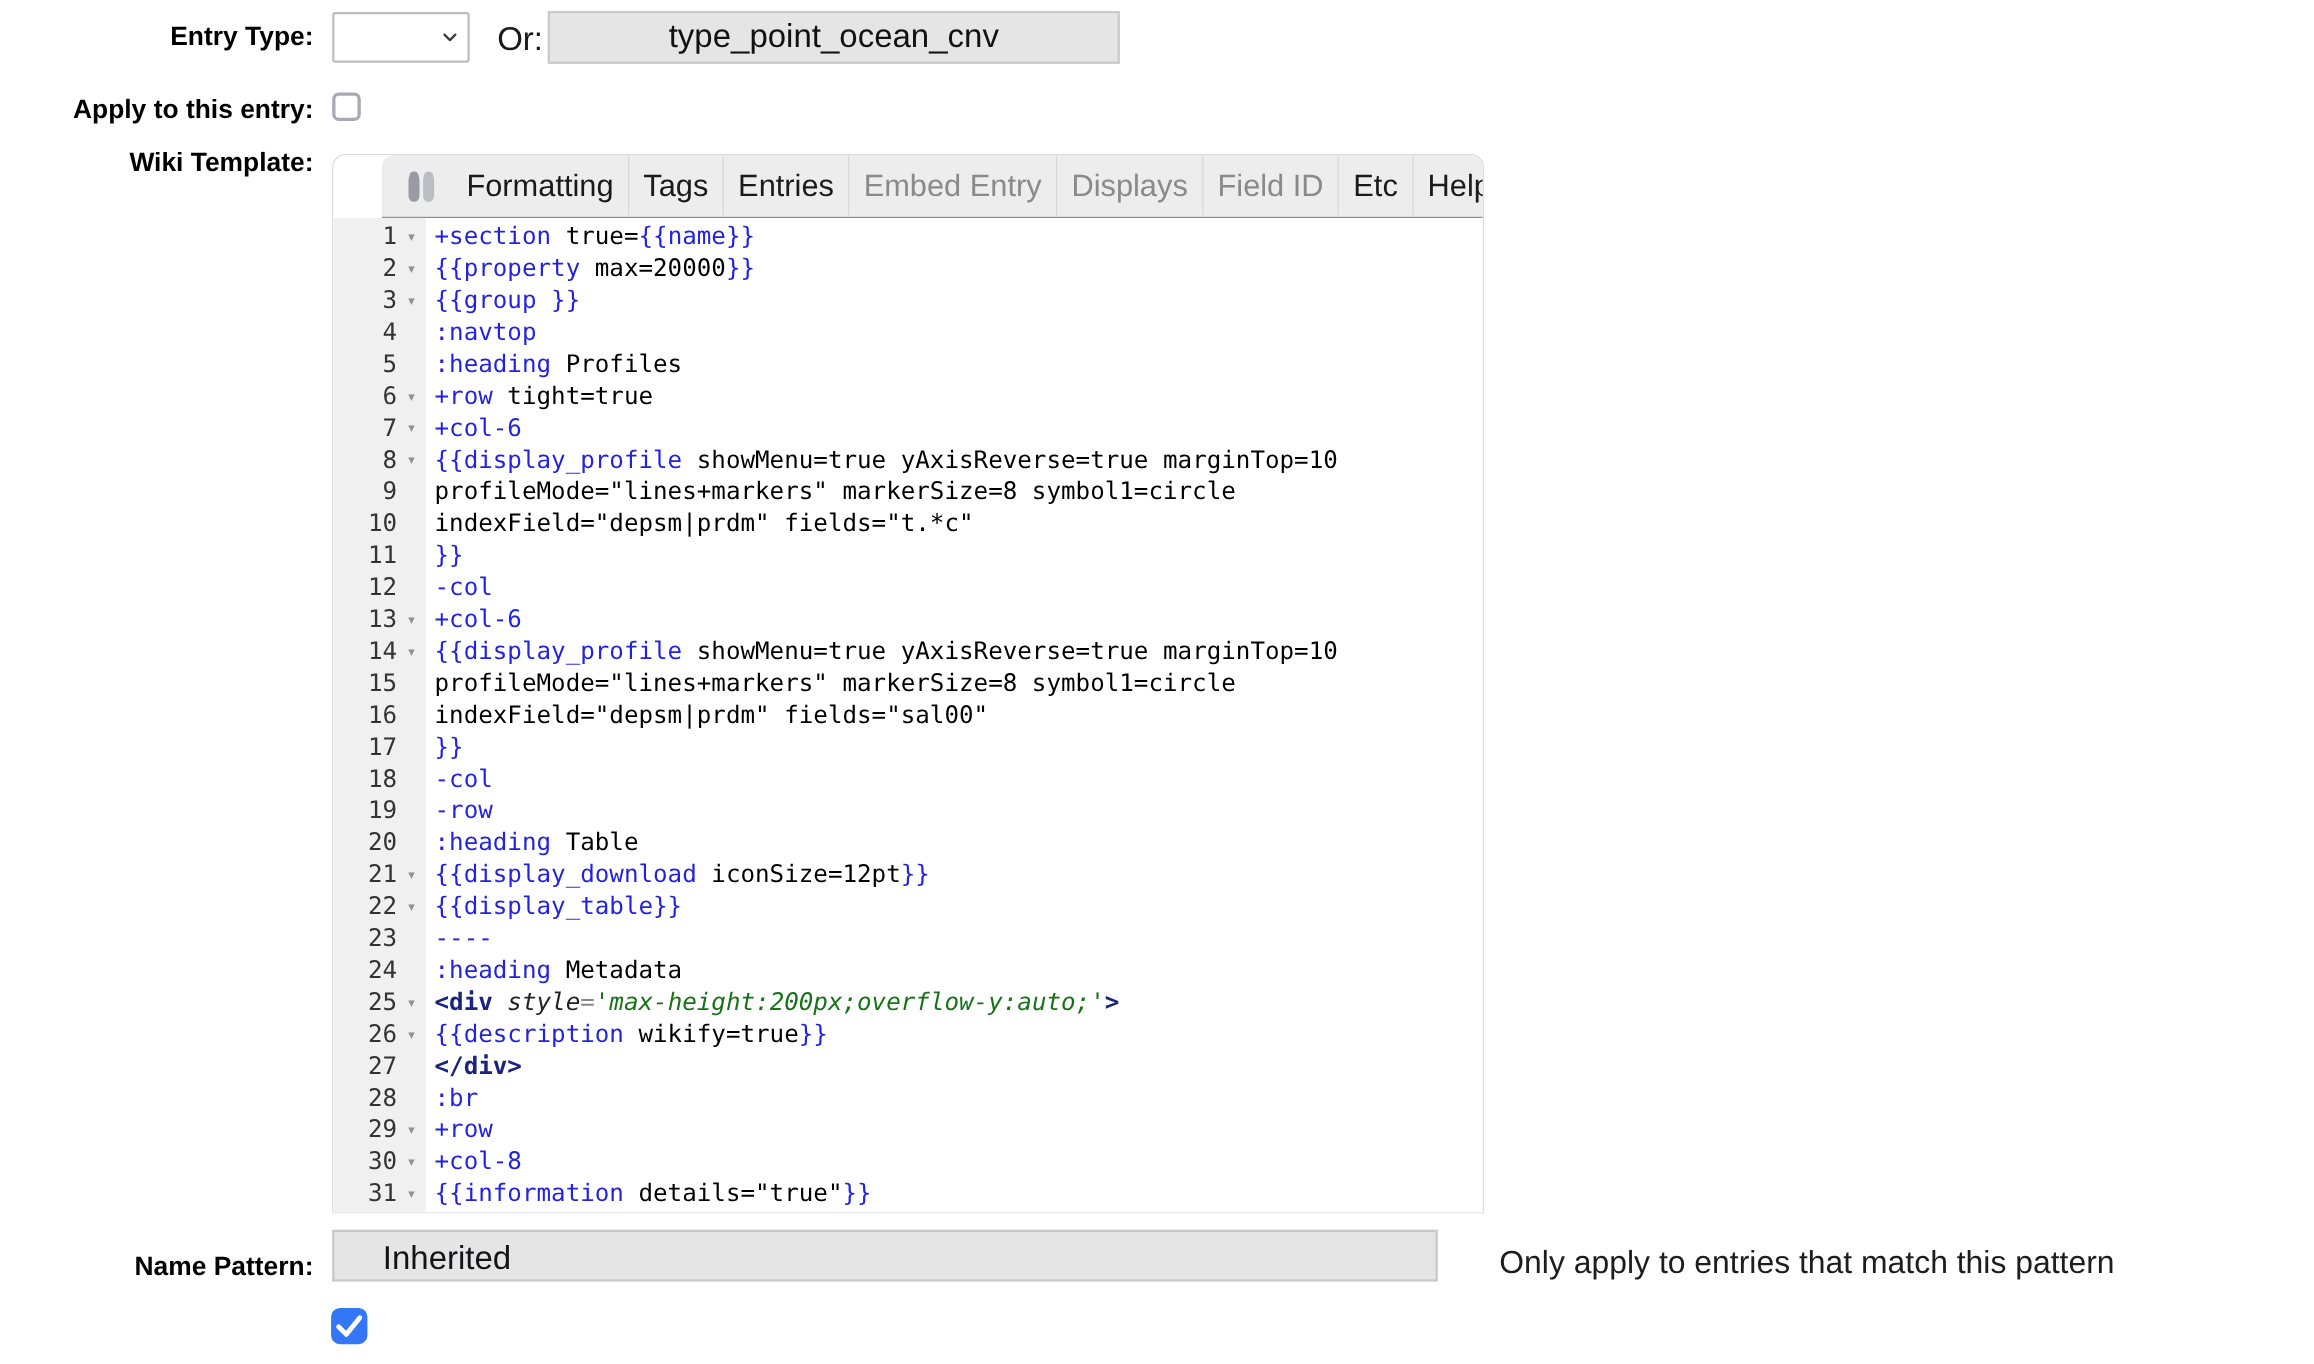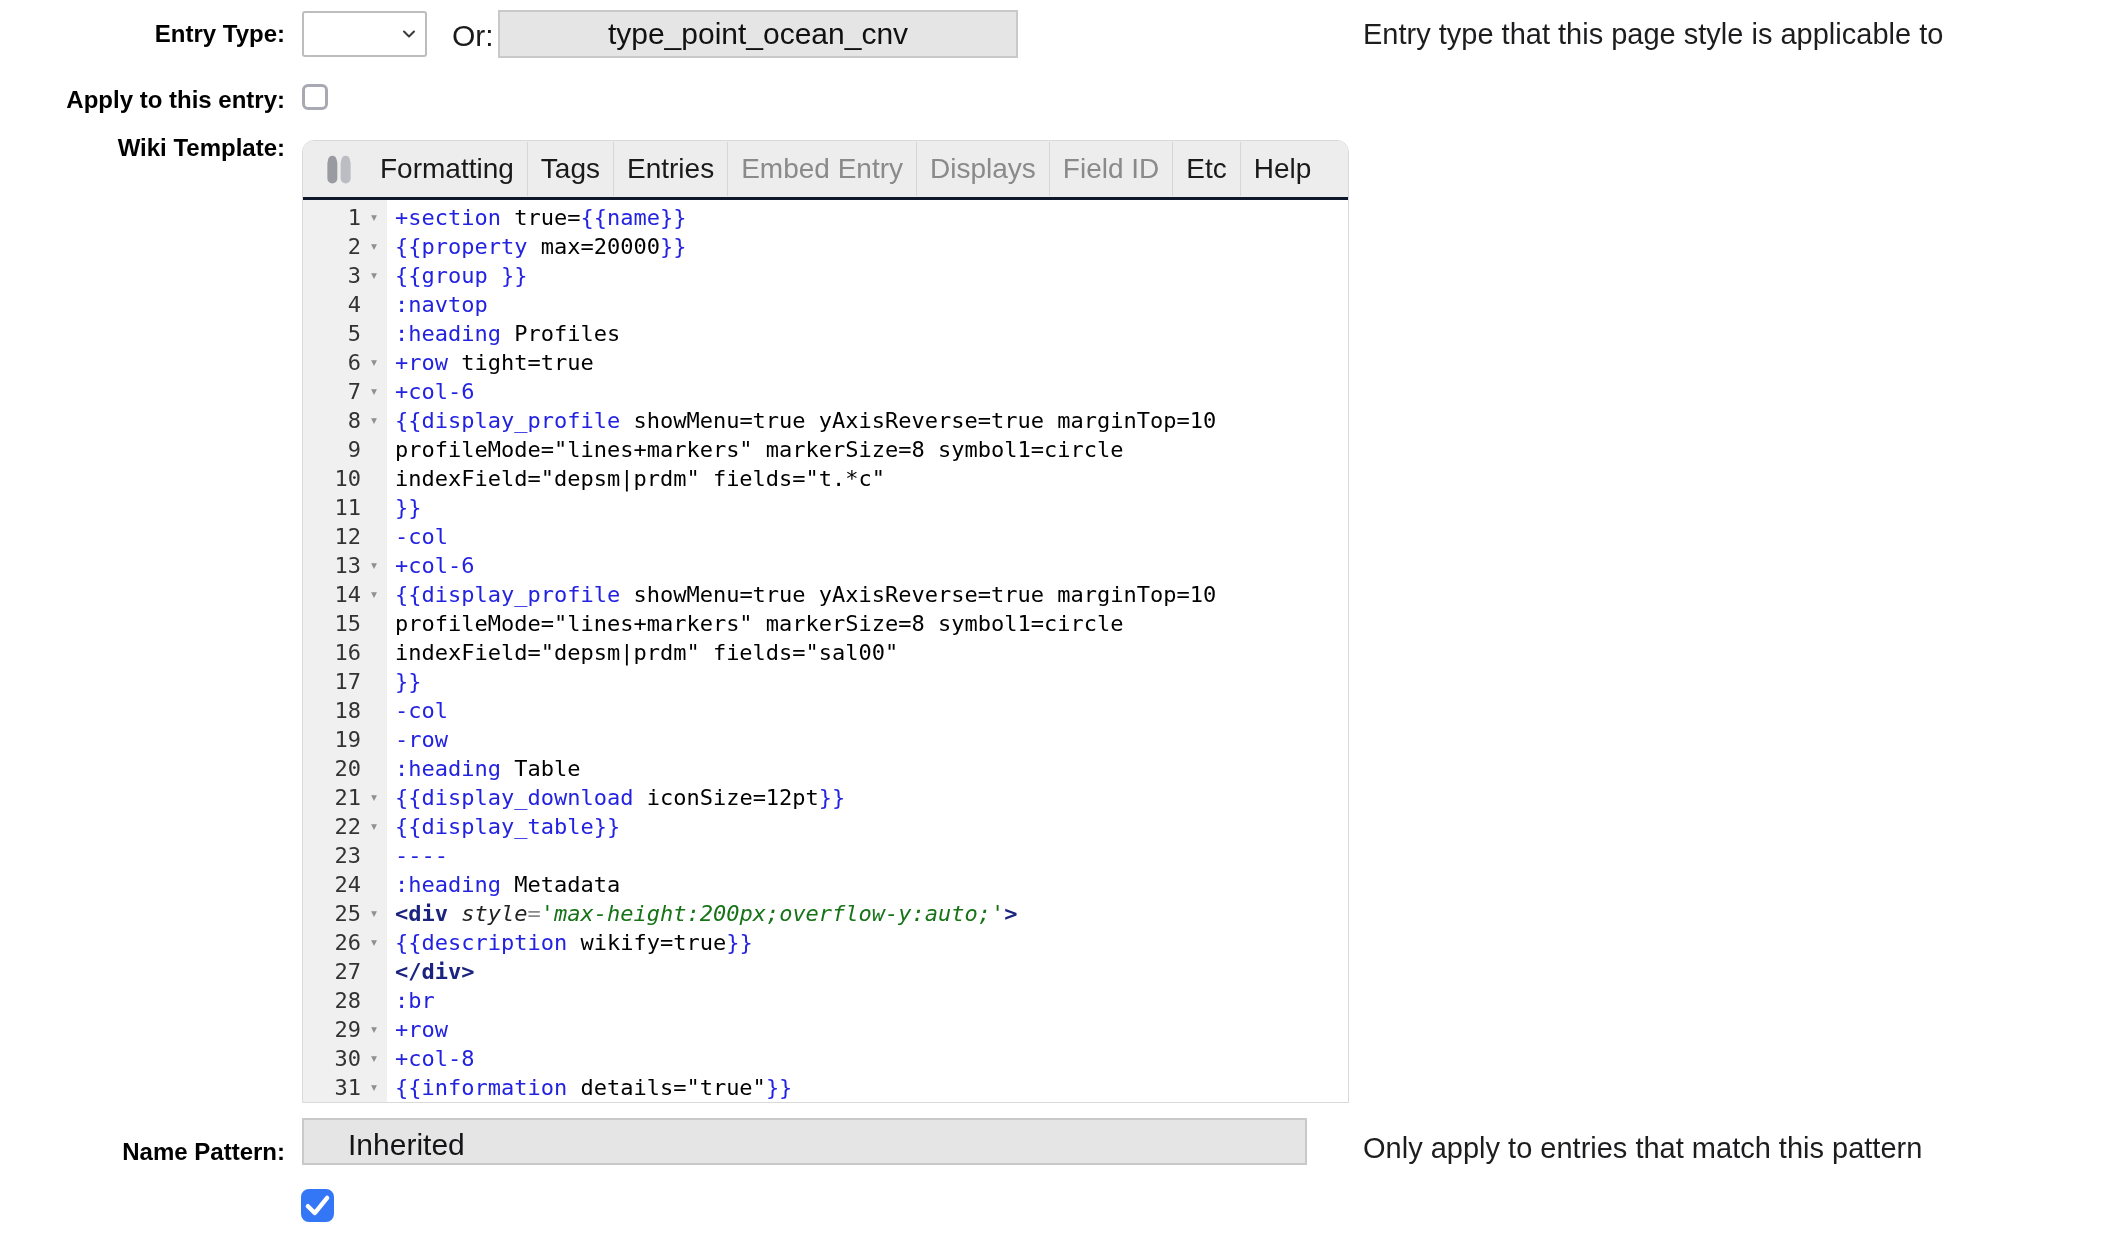--- a/index.html
+++ b/index.html
@@ -29,22 +29,22 @@
   .cb-big input{width:33px;height:33px;border-radius:8px;}
   .cb-wrap input:checked{background:#3377f6;border-color:#3377f6;}
   .cb-wrap svg{display:none;position:absolute;left:0;top:0;pointer-events:none;}
   .cb-wrap input:checked + svg{display:block;}
   .cb-label{position:absolute;font-size:30px;color:#141416;line-height:33px;}
 
   
   .editor{position:absolute;left:302px;top:140px;width:1047px;height:963px;box-sizing:border-box;
           border:1px solid #d9d9d9;border-radius:12px 12px 0 0;background:#fff;overflow:hidden;}
   .tabbar{display:flex;align-items:center;height:56px;background:#ededed;
-          border-bottom:3px solid #0f172a;border-radius:11px 11px 0 0;padding-left:14px;
-          font-size:28px;color:#1a1a1a;flex-wrap:nowrap;overflow:hidden;}
+          border-bottom:1px solid #0f172a;border-radius:11px 11px 0 0;padding-left:14px;
+          font-size:28px;color:#1a1a1a;flex-wrap:nowrap;overflow:hidden;margin-left:44px;}
   .tab-icon{display:flex;align-items:center;padding:0 10px 0 4px;}
   .tab{padding:0 13px;line-height:54px;white-space:nowrap;cursor:pointer;}
   .tab + .tab{border-left:1px solid #d6d6d6;}
   .tab.muted{color:#8a8a8a;}
 
   .code{position:relative;height:906px;overflow:hidden;background:#fff;}
   .gutter-bg{position:absolute;left:0;top:0;bottom:0;width:84px;background:#f0f0f0;}
   .lines{position:relative;padding-top:3px;}
   .ln{display:flex;height:29px;line-height:29px;
       font-family:"DejaVu Sans Mono","Liberation Mono",monospace;font-size:22px;}
@@ -71,21 +71,20 @@
       <svg width="20" height="20" viewBox="0 0 24 24" fill="none">
         <polyline points="6,9 12,15 18,9" stroke="#3a3a3c" stroke-width="2.4" stroke-linecap="round" stroke-linejoin="round"></polyline>
       </svg>
     </span>
   </div>
 
   <span class="or" style="left:452px;top:16px;">Or:</span>
 
   <input class="txt" style="left: 498px; top: 10px; width: 520px; height: 48px;" type="text" value="type_point_ocean_cnv">
 
-  <div class="help" style="left:1363px;top:14px;">Entry type that this page style is applicable to</div>
 
   <div class="flabel" style="top:80px;">Apply to this entry:</div>
 
   <span class="cb-wrap cb-small" style="left:302px;top:84px;">
     <input type="checkbox" style="">
 
   </span>
 
   <div class="flabel" style="top:128px;">Wiki Template:</div>
 

